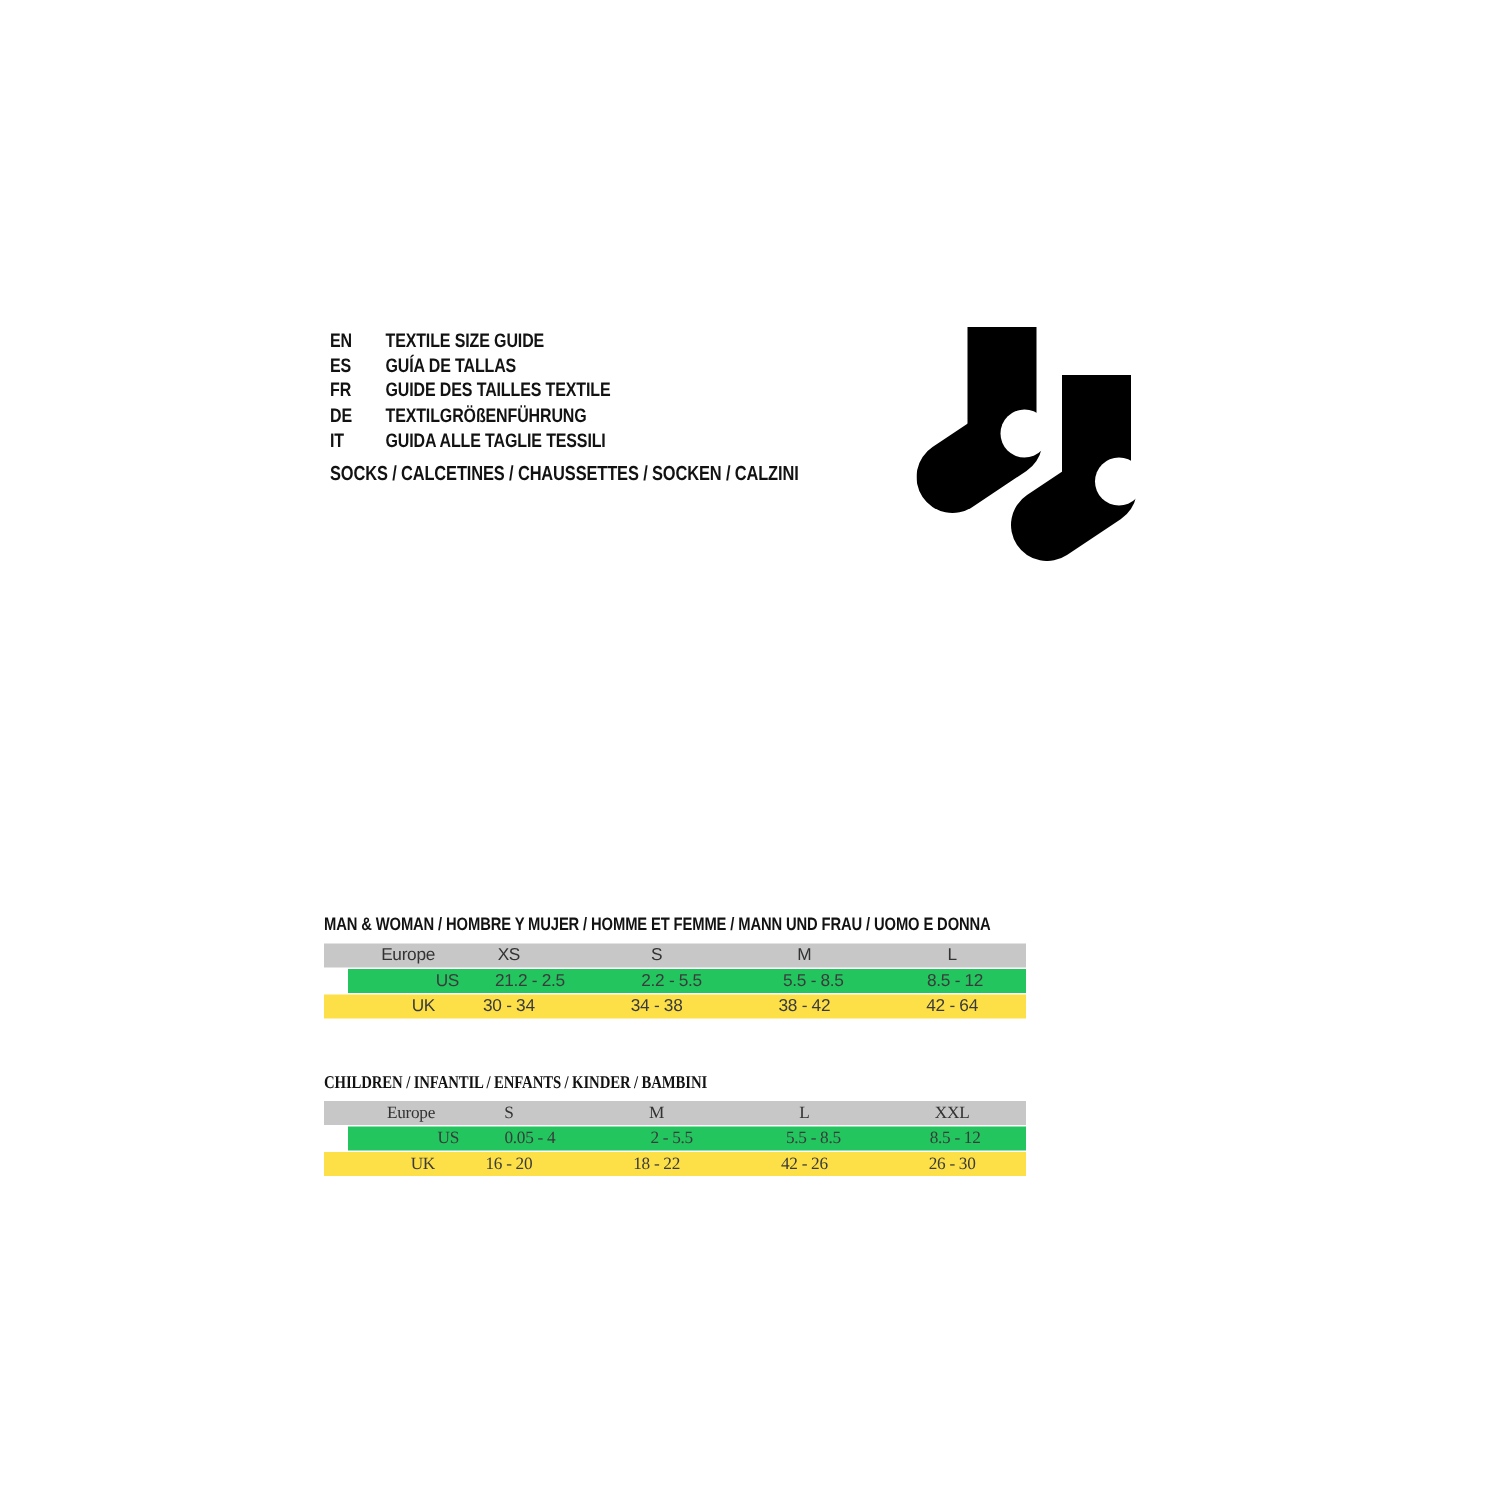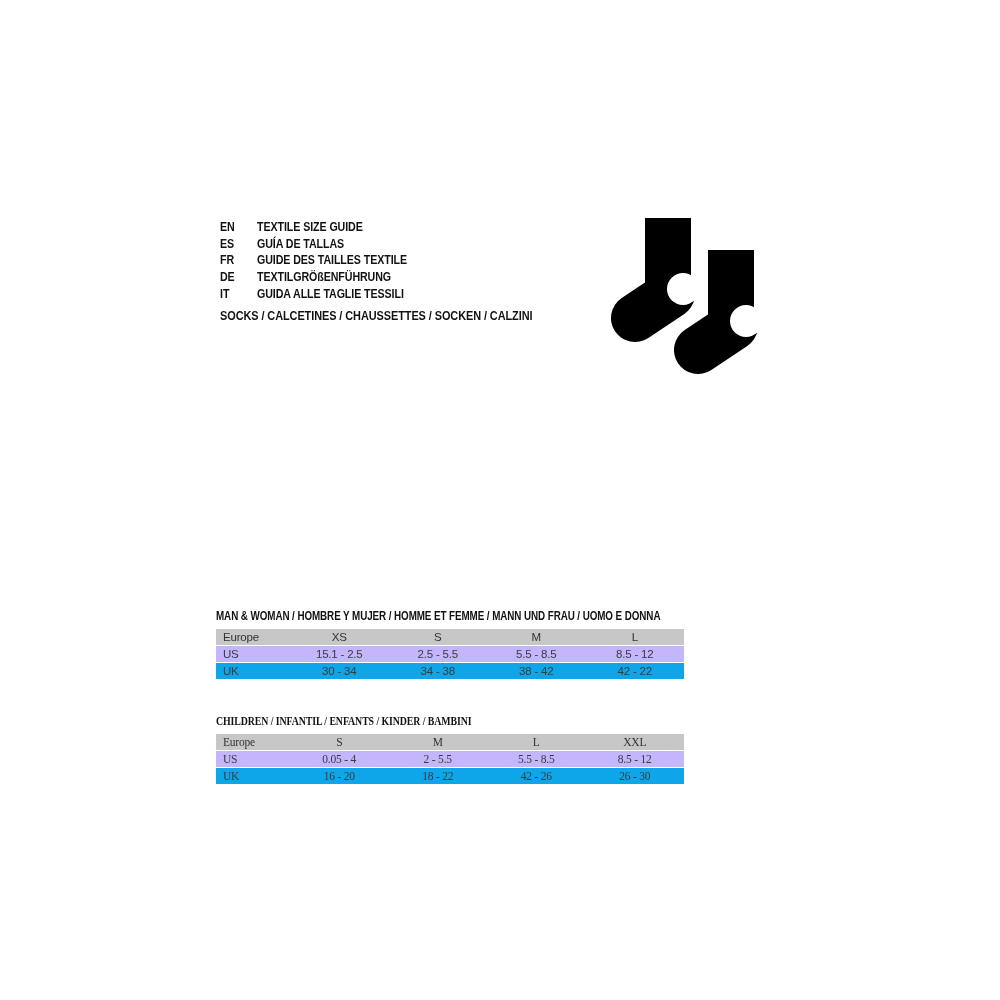--- a/index.html
+++ b/index.html
@@ -83,26 +83,26 @@
   .row {
     display: flex;
     height: 16px;
     margin-bottom: 1px;
     align-items: center;
     font-size: 11.5px;
     color: #3b3b3b;
     letter-spacing: -0.2px;
   }
   .row.head { background: #c7c7c7; color: #333333; }
-  .row.us   { background: #c4b5fd; }
-  .row.uk   { background: #0ea5e9; }
+  .row.us   { background: #22c55e; margin-left: 16px; }
+  .row.uk   { background: #fde047; }
   .cell { flex: 1; text-align: center; }
   .cell.c0 {
     flex: 0 0 74px;
-    text-align: left;
+    text-align: right;
     padding-left: 7px;
     box-sizing: border-box;
   }
 </style>
 </head>
 <body>
 
 <div class="canvas">
 
   <div class="lang-block">
@@ -147,31 +147,31 @@
     <div class="tbl">
       <div class="row head">
         <div class="cell c0">Europe</div>
         <div class="cell">XS</div>
         <div class="cell">S</div>
         <div class="cell">M</div>
         <div class="cell">L</div>
       </div>
       <div class="row us">
         <div class="cell c0">US</div>
-        <div class="cell">15.1 - 2.5</div>
-        <div class="cell">2.5 - 5.5</div>
+        <div class="cell">21.2 - 2.5</div>
+        <div class="cell">2.2 - 5.5</div>
         <div class="cell">5.5 - 8.5</div>
         <div class="cell">8.5 - 12</div>
       </div>
       <div class="row uk">
         <div class="cell c0">UK</div>
         <div class="cell">30 - 34</div>
         <div class="cell">34 - 38</div>
         <div class="cell">38 - 42</div>
-        <div class="cell">42 - 22</div>
+        <div class="cell">42 - 64</div>
       </div>
     </div>
   </section>
 
   <section class="size-table t2">
     <div class="table-title">CHILDREN / INFANTIL / ENFANTS / KINDER / BAMBINI</div>
     <div class="tbl">
       <div class="row head">
         <div class="cell c0">Europe</div>
         <div class="cell">S</div>

